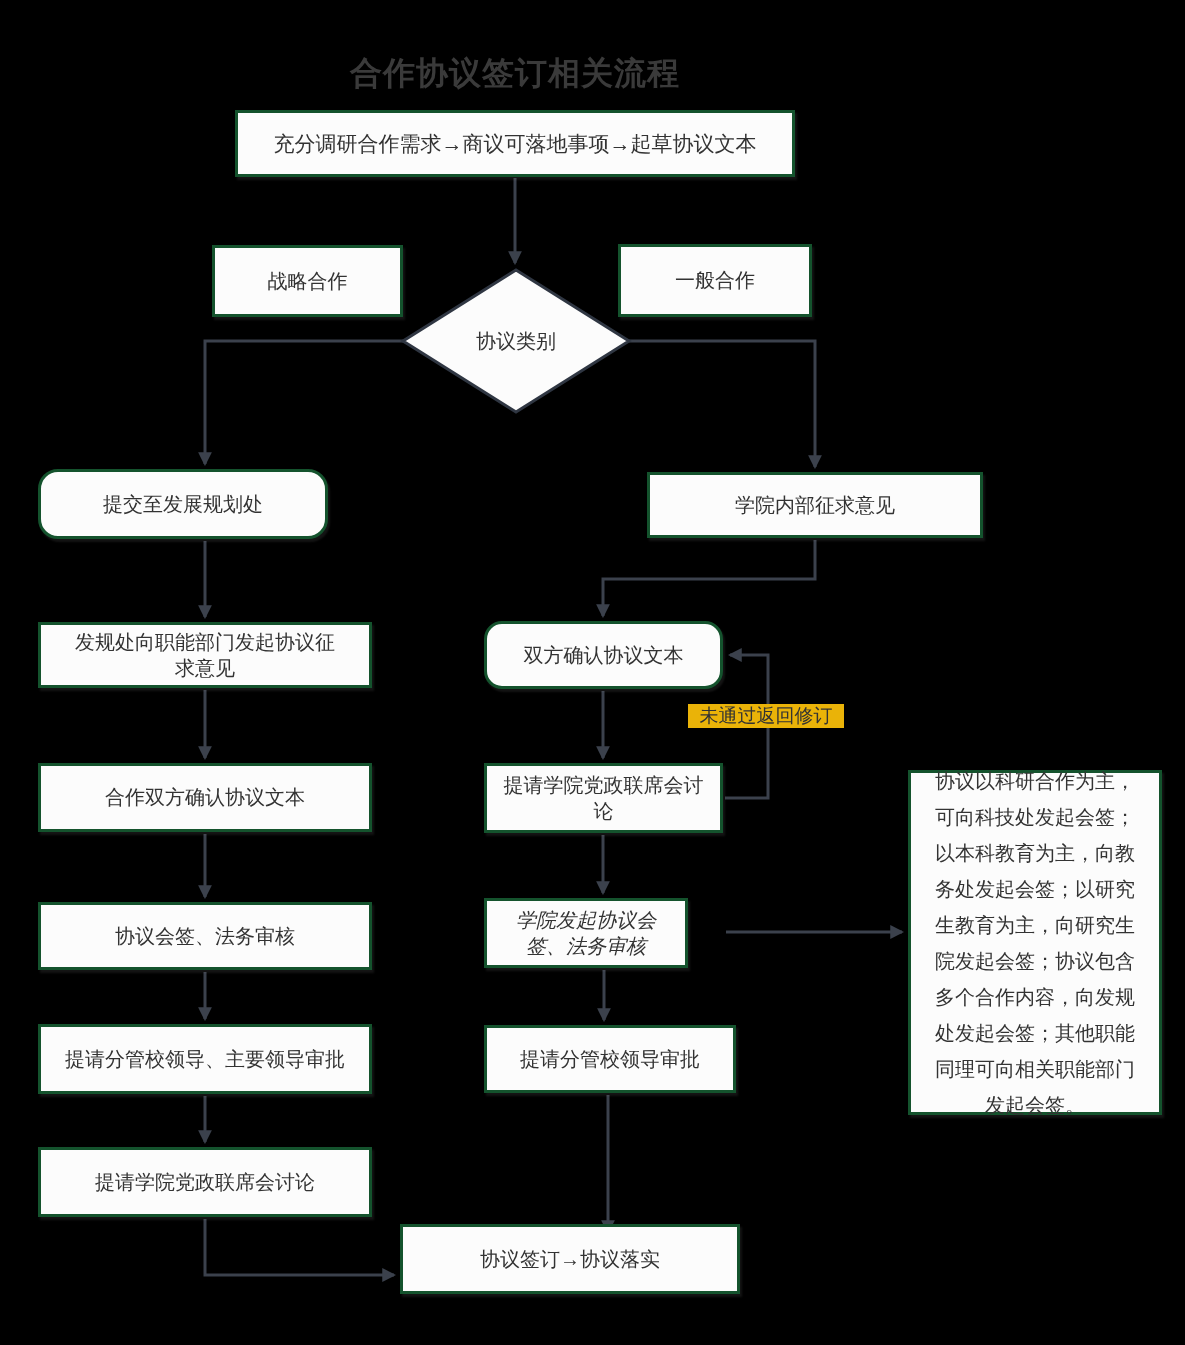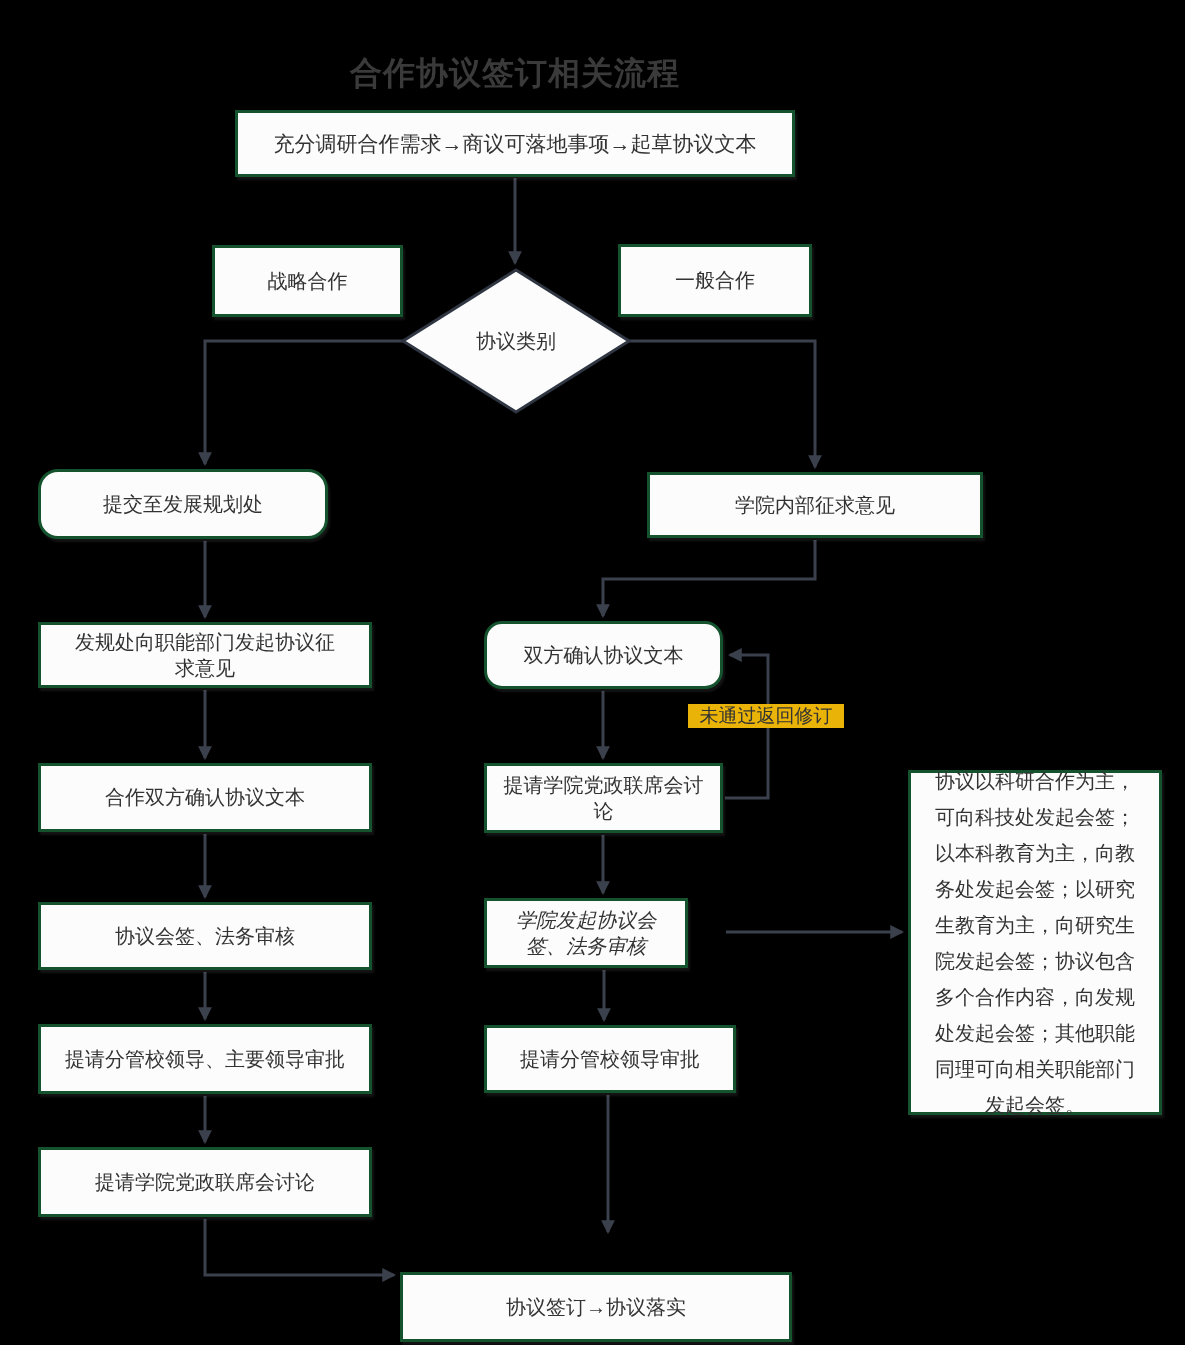--- a/index.html
+++ b/index.html
@@ -42,21 +42,21 @@
   #n-l3{left:38px;top:763px;width:334px;height:69px;}
   #n-l4{left:38px;top:902px;width:334px;height:68px;}
   #n-l5{left:38px;top:1024px;width:334px;height:70px;}
   #n-l6{left:38px;top:1147px;width:334px;height:70px;}
   #n-r1{left:647px;top:472px;width:336px;height:66px;}
   #n-r2{left:484px;top:621px;width:239px;height:68px;border-radius:18px;}
   #n-r3{left:484px;top:763px;width:239px;height:70px;padding:0 12px;}
   #n-r4{left:484px;top:898px;width:204px;height:70px;padding:0 22px;font-style:italic;}
   #n-r5{left:484px;top:1025px;width:252px;height:68px;}
   #n-note{left:908px;top:770px;width:254px;height:345px;font-size:20px;line-height:36px;padding:0 22px;}
-  #n-end{left:400px;top:1272px;width:392px;height:70px;}
+  #n-end{left:400px;top:1224px;width:340px;height:70px;}
 </style>
 </head>
 <body>
 
 <div id="canvas">
 
   <svg id="connectors" viewBox="0 0 1185 1345" xmlns="http://www.w3.org/2000/svg">
     <defs>
       <marker id="arrow" viewBox="0 0 10 10" refX="8.5" refY="5" markerWidth="4.6" markerHeight="4.6" orient="auto-start-reverse">
         <path d="M0,0 L10,5 L0,10 z" fill="#3b414c"></path>

